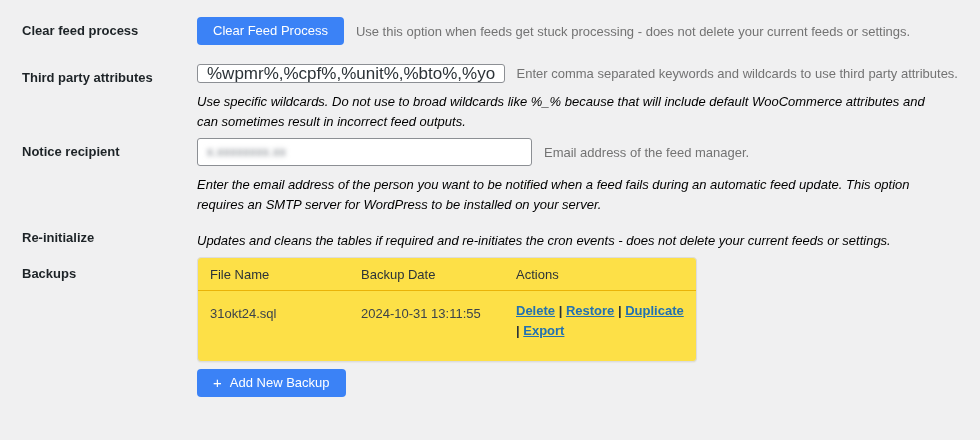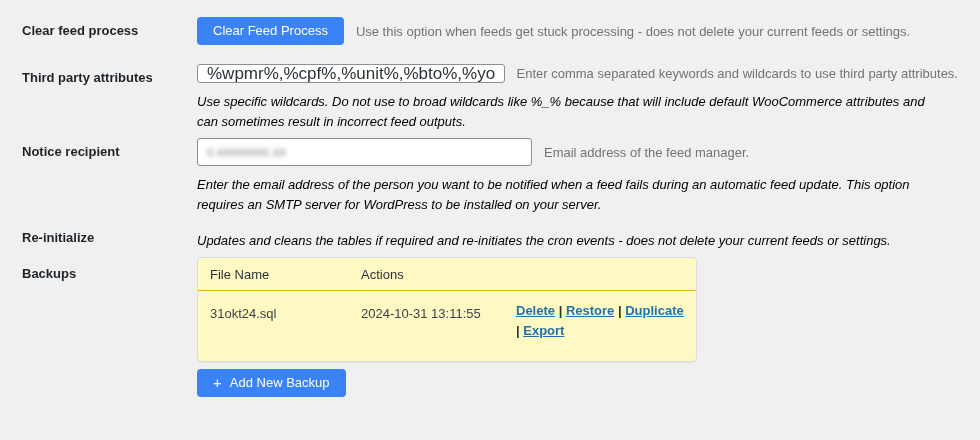--- a/index.html
+++ b/index.html
@@ -49,21 +49,21 @@
   }
   .redacted { filter:blur(2.6px); color:#6e747c; font-size:12px; letter-spacing:0.5px; user-select:none; }
 
   .note {
     font-style:italic; color:#000000;
     margin-top:9px; max-width:745px; line-height:20px;
   }
 
   
   .backup-table {
-    width:500px; background:#fef9c3;
+    width:500px; background:#fde047;
     border:1px solid #dcdcde; border-radius:4px;
     overflow:hidden;
     box-shadow:0 1px 1px rgba(0,0,0,0.04);
   }
   .bt-row { display:flex; }
   .bt-head .bt-cell { padding:9px 12px 8px 12px; color:#2c3338; }
   .bt-body { border-top:1px solid #eab308; }
   .bt-body .bt-cell { padding:15px 12px; color:#3c434a; }
   .bt-col-file { width:151px; flex-shrink:0; }
   .bt-col-date { width:155px; flex-shrink:0; }
@@ -126,20 +126,21 @@
     </div>
   </div>
 
   <div class="setting-row">
     <div class="setting-label" style="padding-top:9px;">Backups</div>
     <div class="setting-content">
 
       <div class="backup-table">
         <div class="bt-row bt-head">
           <div class="bt-cell bt-col-file">File Name</div>
+          <div class="bt-cell bt-col-date">Backup Date</div>
           <div class="bt-cell bt-col-actions">Actions</div>
         </div>
         <div class="bt-row bt-body">
           <div class="bt-cell bt-col-file">31okt24.sql</div>
           <div class="bt-cell bt-col-date">2024-10-31 13:11:55</div>
           <div class="bt-cell bt-col-actions">
             <a class="action-link">Delete</a>
             <span class="action-sep">|</span>
             <a class="action-link">Restore</a>
             <span class="action-sep">|</span>

